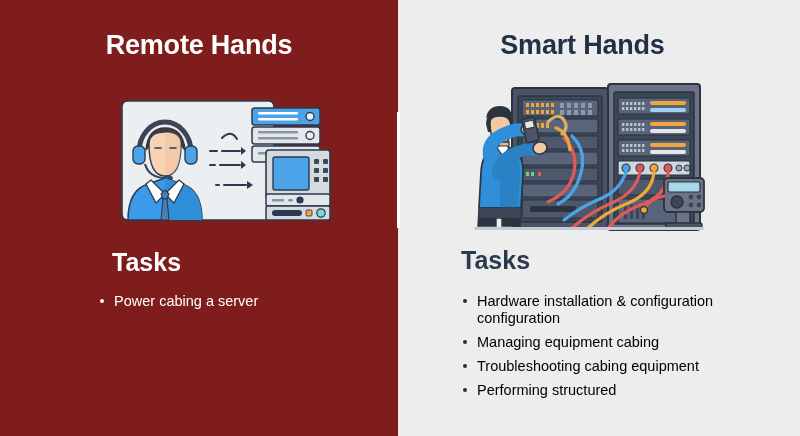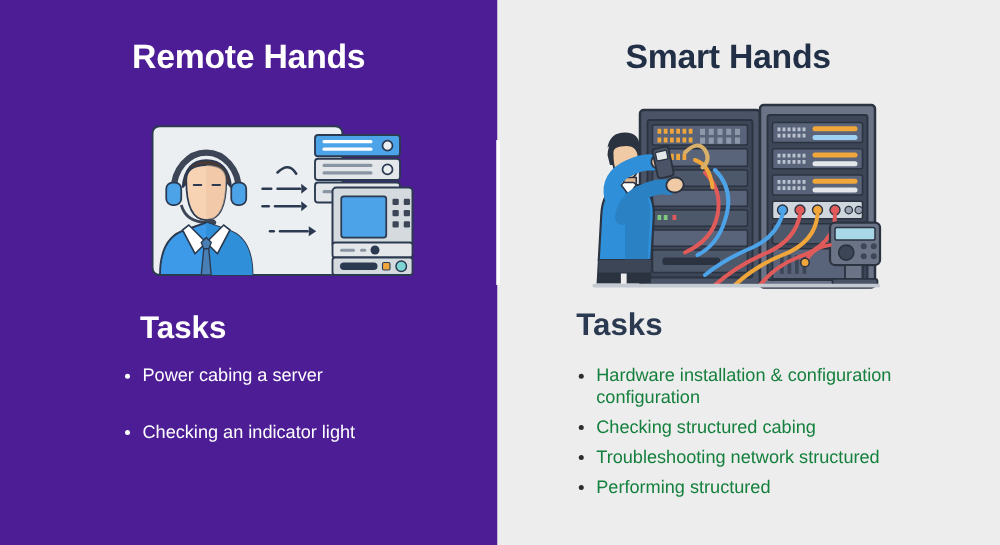--- a/index.html
+++ b/index.html
@@ -20,21 +20,21 @@
     display: flex;
   }
   
   .panel {
     position: relative;
     height: 100%;
     box-sizing: border-box;
   }
   .panel-left {
     width: 398px;
-    background: #4c1d95;
+    background: #7f1d1d;
   }
   .panel-right {
     width: 369px;
     background: #ededed;
   }
   .divider {
     position: absolute;
     left: 397px;
     top: 112px;
     width: 3px;
@@ -98,21 +98,21 @@
     top: 293px;
     color: #ffffff;
   }
   .panel-left ul.tasks li .bullet { background: #ffffff; }
   .panel-left ul.tasks li.gap { margin-top: 28px; }
   .panel-left ul.tasks li.tight { margin-top: 12px; }
 
   .panel-right ul.tasks {
     left: 63px;
     top: 293px;
-    color: #15803d;
+    color: #000000;
     width: 290px;
   }
   .panel-right ul.tasks li .bullet { background: #2c2c2c; }
   .panel-right ul.tasks li { margin-bottom: 7px; }
 
   
   .illus-left {
     position: absolute;
     left: 118px;
     top: 98px;
@@ -209,21 +209,20 @@
         <rect x="154" y="112" width="30" height="6" rx="3" fill="#2b3a50"></rect>
         <rect x="188" y="112" width="6" height="6" rx="1.2" fill="#f0a63a" stroke="#2b3a50" stroke-width="0.9"></rect>
         <circle cx="203" cy="115" r="4.2" fill="#7fd4d4" stroke="#2b3a50" stroke-width="1.2"></circle>
       </svg>
     </div>
 
     <div class="tasks-heading">Tasks</div>
 
     <ul class="tasks">
       <li><span class="bullet"></span><span>Power cabing a server</span></li>
-      <li class="gap"><span class="bullet"></span><span>Checking an indicator light</span></li>
     </ul>
   </div>
 
   <div class="panel panel-right">
 
     <div class="title">Smart Hands</div>
 
     <div class="illus-right">
       <svg width="240" height="160" viewBox="0 0 240 160" xmlns="http://www.w3.org/2000/svg">
 
@@ -403,20 +402,20 @@
         <circle cx="176" cy="132" r="3.4" fill="#f0a63a" stroke="#2b3340" stroke-width="1.2"></circle>
 
         <rect x="6" y="149" width="230" height="3" rx="1.5" fill="#c4cad2"></rect>
       </svg>
     </div>
 
     <div class="tasks-heading">Tasks</div>
 
     <ul class="tasks">
       <li><span class="bullet"></span><span>Hardware installation &amp; configuration configuration</span></li>
-      <li><span class="bullet"></span><span>Checking structured cabing</span></li>
-      <li><span class="bullet"></span><span>Troubleshooting network structured</span></li>
+      <li><span class="bullet"></span><span>Managing equipment cabing</span></li>
+      <li><span class="bullet"></span><span>Troubleshooting cabing equipment</span></li>
       <li><span class="bullet"></span><span>Performing structured</span></li>
     </ul>
   </div>
 
   <div class="divider"></div>
 </div>
 
 </body></html>

